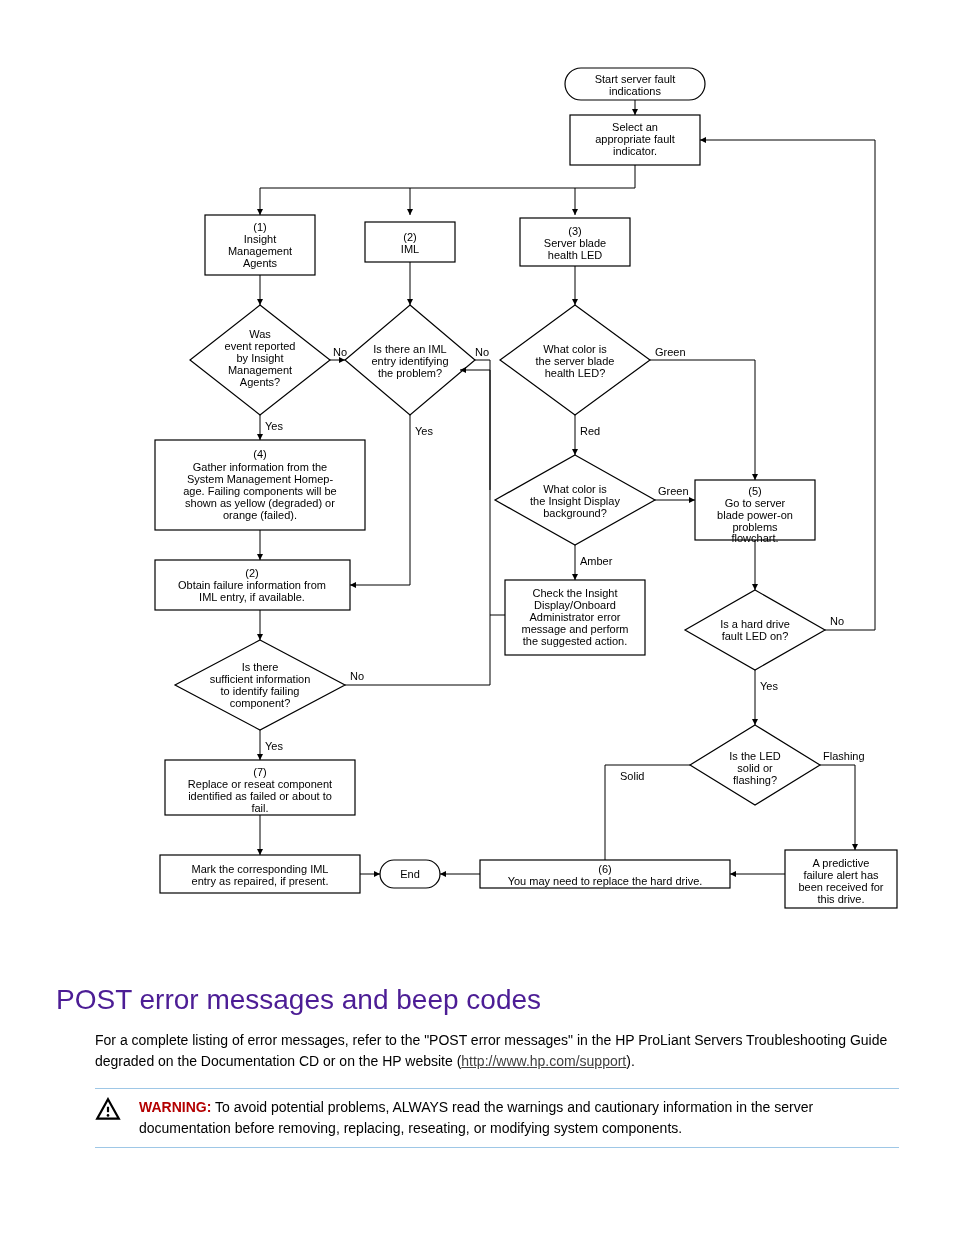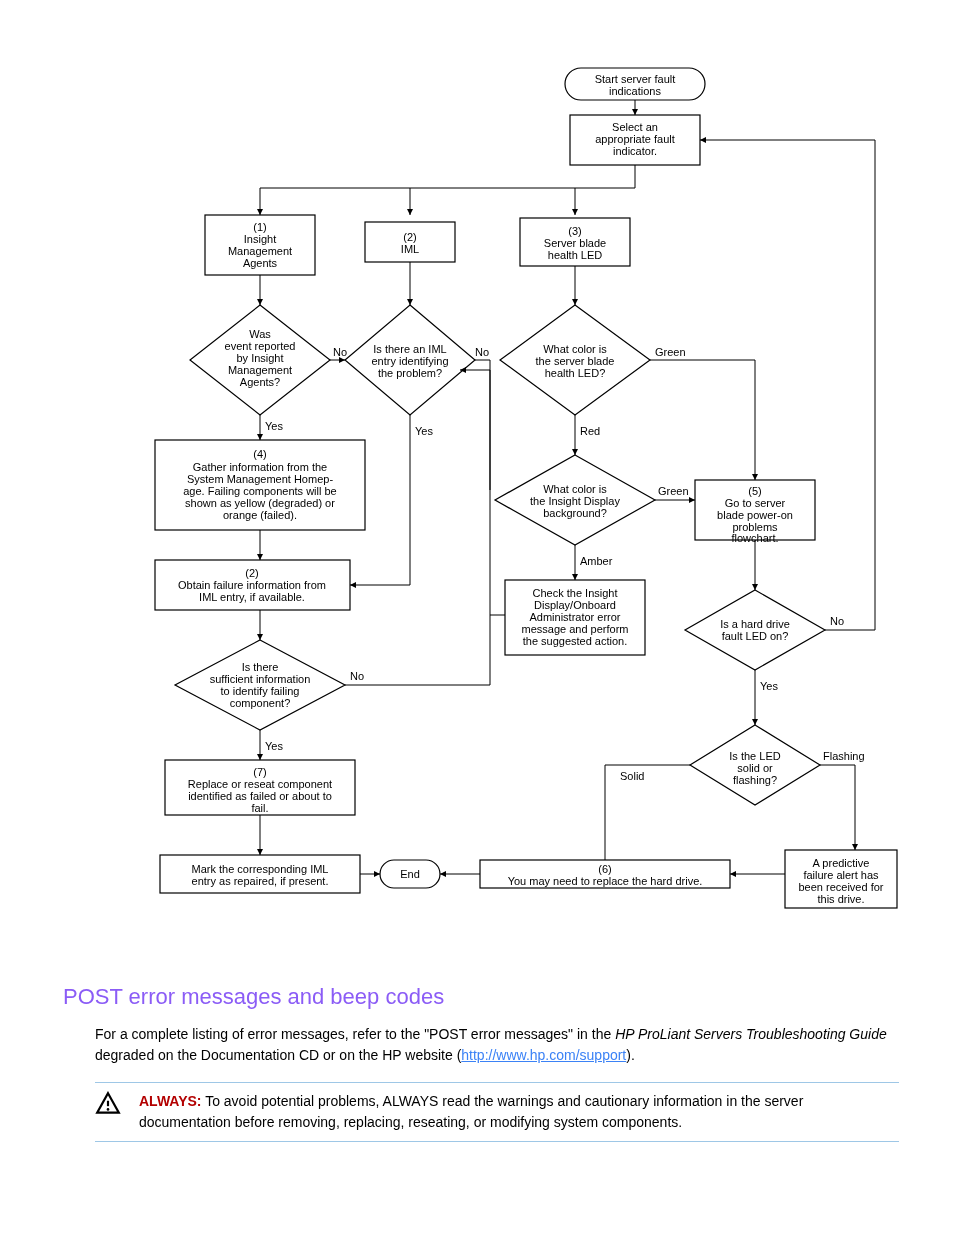--- a/index.html
+++ b/index.html
@@ -1,24 +1,24 @@
 <!DOCTYPE html>
 <html><head>
 <meta charset="utf-8">
 <style>
 body{margin:0;font-family:Arial,Helvetica,sans-serif;background:#fff;color:#000;width:954px}
 .page{padding:60px 55px 40px 55px;position:relative}
 svg{display:block}
 .flow-box{fill:#fff;stroke:#000;stroke-width:1.2}
 .flow-text{font-size:11px;text-anchor:middle;dominant-baseline:middle}
 .flow-label{font-size:11px}
-h1{font-family:"Trebuchet MS","Lucida Sans",sans-serif;font-weight:normal;color:#8b5cf6;font-size:22px;margin:24px 0 8px 8px}
+h1{font-family:"Trebuchet MS","Lucida Sans",sans-serif;font-weight:normal;color:#4c1d95;font-size:28px;margin:24px 0 8px 1px}
 .body-text{font-size:14px;line-height:1.5;margin-left:40px;margin-right:10px}
-.italic{font-style:italic}
-a{color:#3b82f6;text-decoration:underline}
+.italic{}
+a{color:#404040;text-decoration:underline}
 .warning-block{border-top:1px solid #9ec7e6;border-bottom:1px solid #9ec7e6;margin:16px 0 0 40px;padding:8px 8px 8px 0;display:flex;gap:18px;align-items:flex-start}
 .warning-icon{width:26px;flex:0 0 26px}
 .warning-text{font-size:14px;line-height:1.5}
 .warning-label{color:#b30000;font-weight:bold}
 </style>
 </head>
 <body>
 
 <div class="page">
 <svg width="844" height="900" viewBox="0 0 844 900">
@@ -150,17 +150,17 @@
 
 <div class="warning-block">
   <div class="warning-icon">
     <svg viewBox="0 0 24 24" width="26" height="26">
           <path d="M12 2 L22 20 L2 20 Z" fill="none" stroke="#000" stroke-width="2"></path>
           <line x1="12" y1="9" x2="12" y2="14" stroke="#000" stroke-width="2"></line>
           <circle cx="12" cy="17" r="1.2" fill="#000"></circle>
         </svg>
   </div>
   <div class="warning-text">
-    <span class="warning-label">ALWAYS:</span><span>  To avoid potential problems, ALWAYS read the warnings and cautionary information in the server documentation before removing, replacing, reseating, or modifying system components.</span>
+    <span class="warning-label">WARNING:</span><span>  To avoid potential problems, ALWAYS read the warnings and cautionary information in the server documentation before removing, replacing, reseating, or modifying system components.</span>
   </div>
 </div>
 
 </div>
 
 </body></html>

